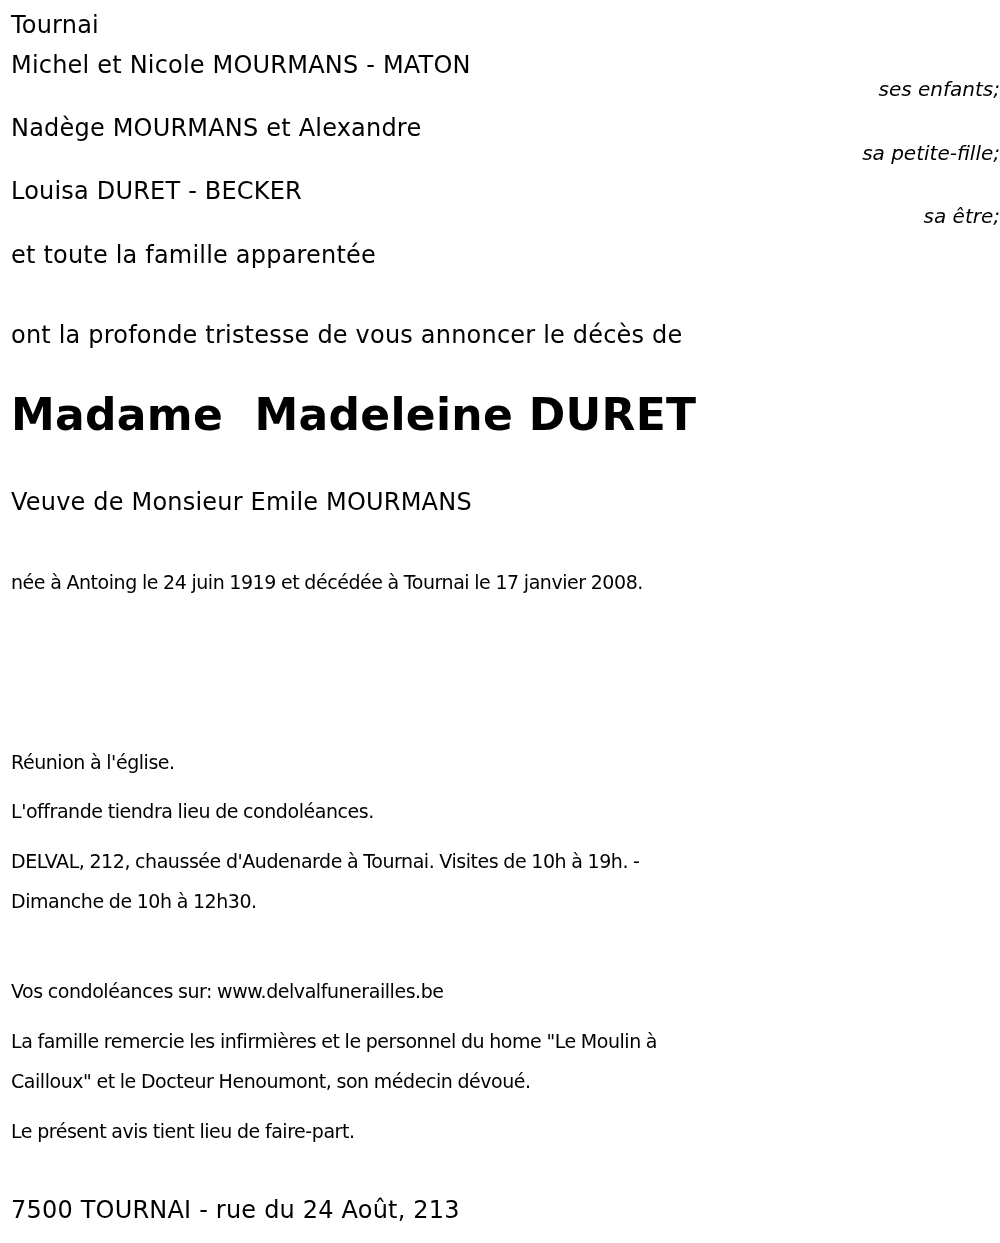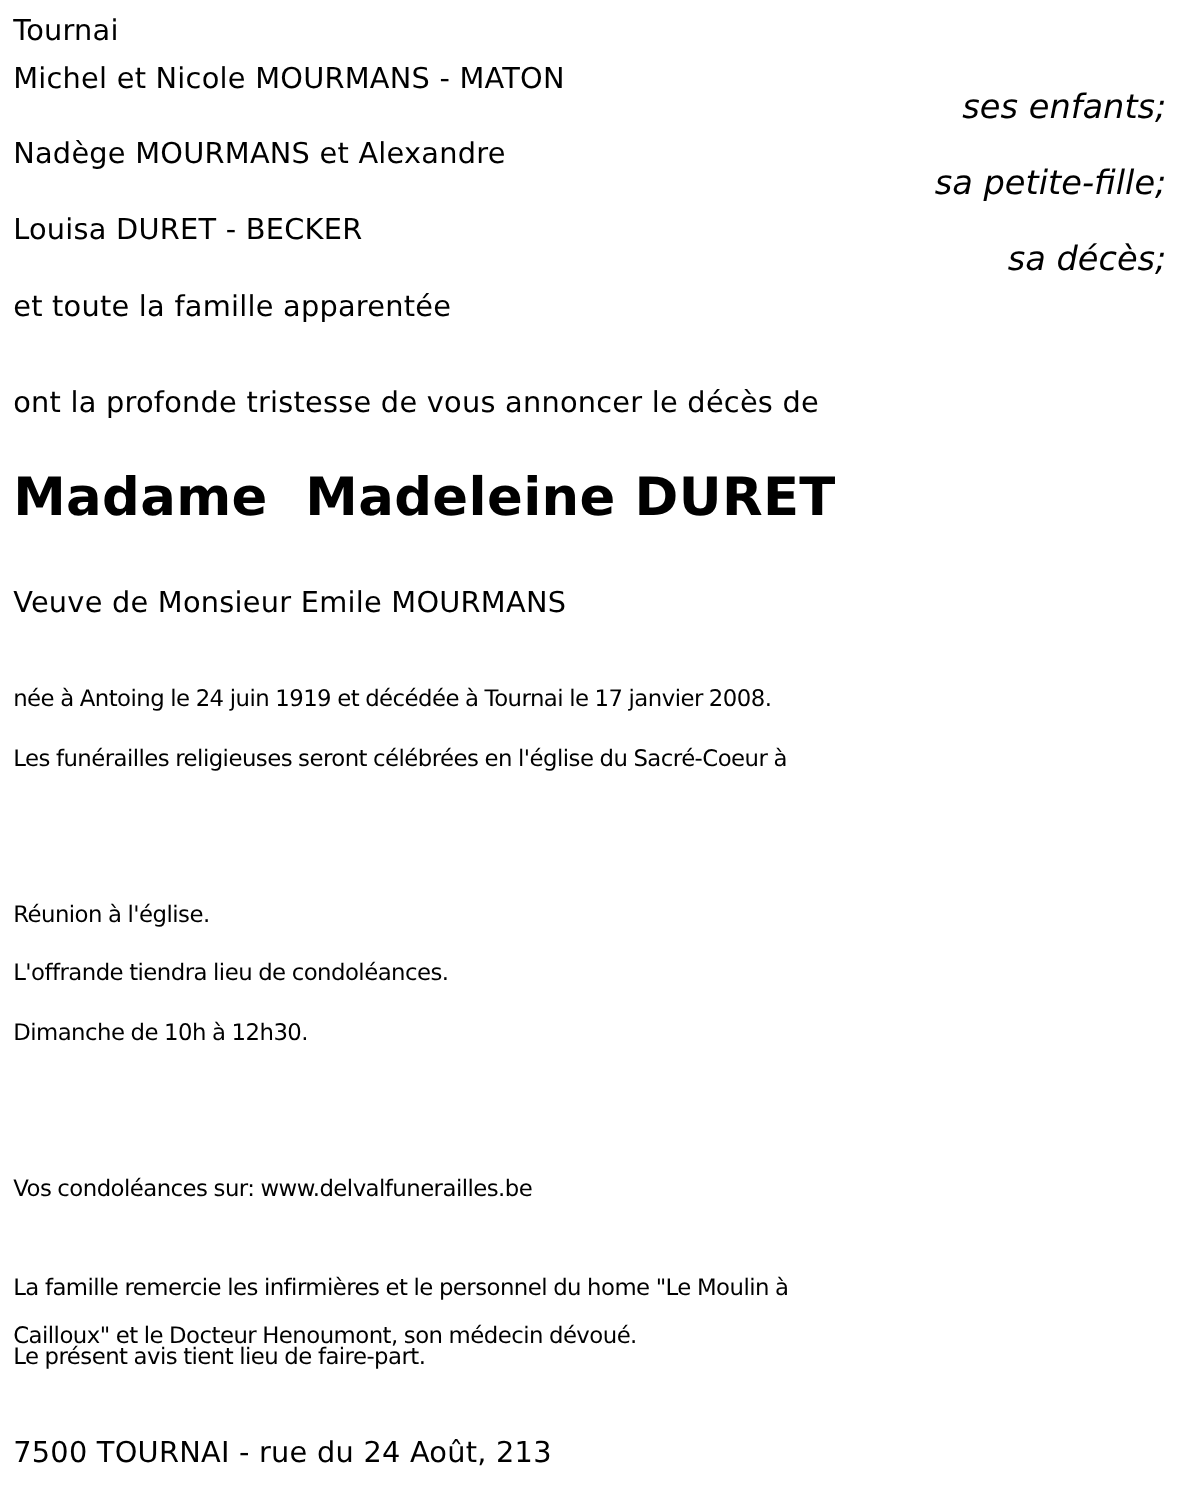--- a/index.html
+++ b/index.html
@@ -18,22 +18,22 @@
     .line {
       position: absolute;
       left: 11px;
       font-size: 24px;
       line-height: 30px;
       white-space: nowrap;
       letter-spacing: 0.2px;
     }
     .role {
       position: absolute;
-      right: 28px;
-      font-size: 28px;
+      right: 0;
+      font-size: 20px;
       line-height: 28px;
       font-style: italic;
       white-space: nowrap;
       text-align: right;
     }
     .name {
       position: absolute;
       left: 11px;
       top: 393px;
       font-size: 44px;
@@ -61,55 +61,55 @@
 
   <div class="line" style="top:10px;">Tournai</div>
 
   <div class="line" style="top:50px;">Michel et Nicole MOURMANS - MATON</div>
   <div class="role" style="top:75px;">ses enfants;</div>
 
   <div class="line" style="top:113px;">Nadège MOURMANS et Alexandre</div>
   <div class="role" style="top:139px;">sa petite-fille;</div>
 
   <div class="line" style="top:176px;">Louisa DURET - BECKER</div>
-  <div class="role" style="top:202px;">sa décès;</div>
+  <div class="role" style="top:202px;">sa être;</div>
 
   <div class="line" style="top:240px;">et toute la famille apparentée</div>
 
   <div class="line" style="top:320px;">ont la profonde tristesse de vous annoncer le décès de</div>
 
   <div class="name"><span>Madame</span>  <span>Madeleine DURET</span></div>
 
   <div class="line" style="top:487px;">Veuve de Monsieur Emile MOURMANS</div>
 
   <div class="body-text" style="top:562px;">
     <span class="l">née à Antoing le 24 juin 1919 et décédée à Tournai le 17 janvier 2008.</span>
   </div>
 
   <div class="body-text" style="top:612px;">
-    <span class="l">Les funérailles religieuses seront célébrées en l'église du Sacré-Coeur à</span>
   </div>
 
   <div class="body-text" style="top:742px;">
     <span class="l">Réunion à l'église.</span>
   </div>
 
   <div class="body-text" style="top:791px;">
     <span class="l">L'offrande tiendra lieu de condoléances.</span>
   </div>
 
   <div class="body-text" style="top:841px;">
+    <span class="l">DELVAL, 212, chaussée d'Audenarde à Tournai. Visites de 10h à 19h. -</span>
     <span class="l">Dimanche de 10h à 12h30.</span>
   </div>
 
   <div class="body-text" style="top:971px;">
     <span class="l"><span style="white-space:pre">Vos condoléances sur: </span><span>www.delvalfunerailles.be</span></span>
   </div>
 
-  <div class="body-text" style="top:1053px;">
+  <div class="body-text" style="top:1021px;">
     <span class="l">La famille remercie les infirmières et le personnel du home "Le Moulin à</span>
     <span class="l">Cailloux" et le Docteur Henoumont, son médecin dévoué.</span>
   </div>
 
   <div class="body-text" style="top:1111px;">
     <span class="l">Le présent avis tient lieu de faire-part.</span>
   </div>
 
   <div class="line" style="top:1195px;">7500 TOURNAI - rue du 24 Août, 213</div>
 

